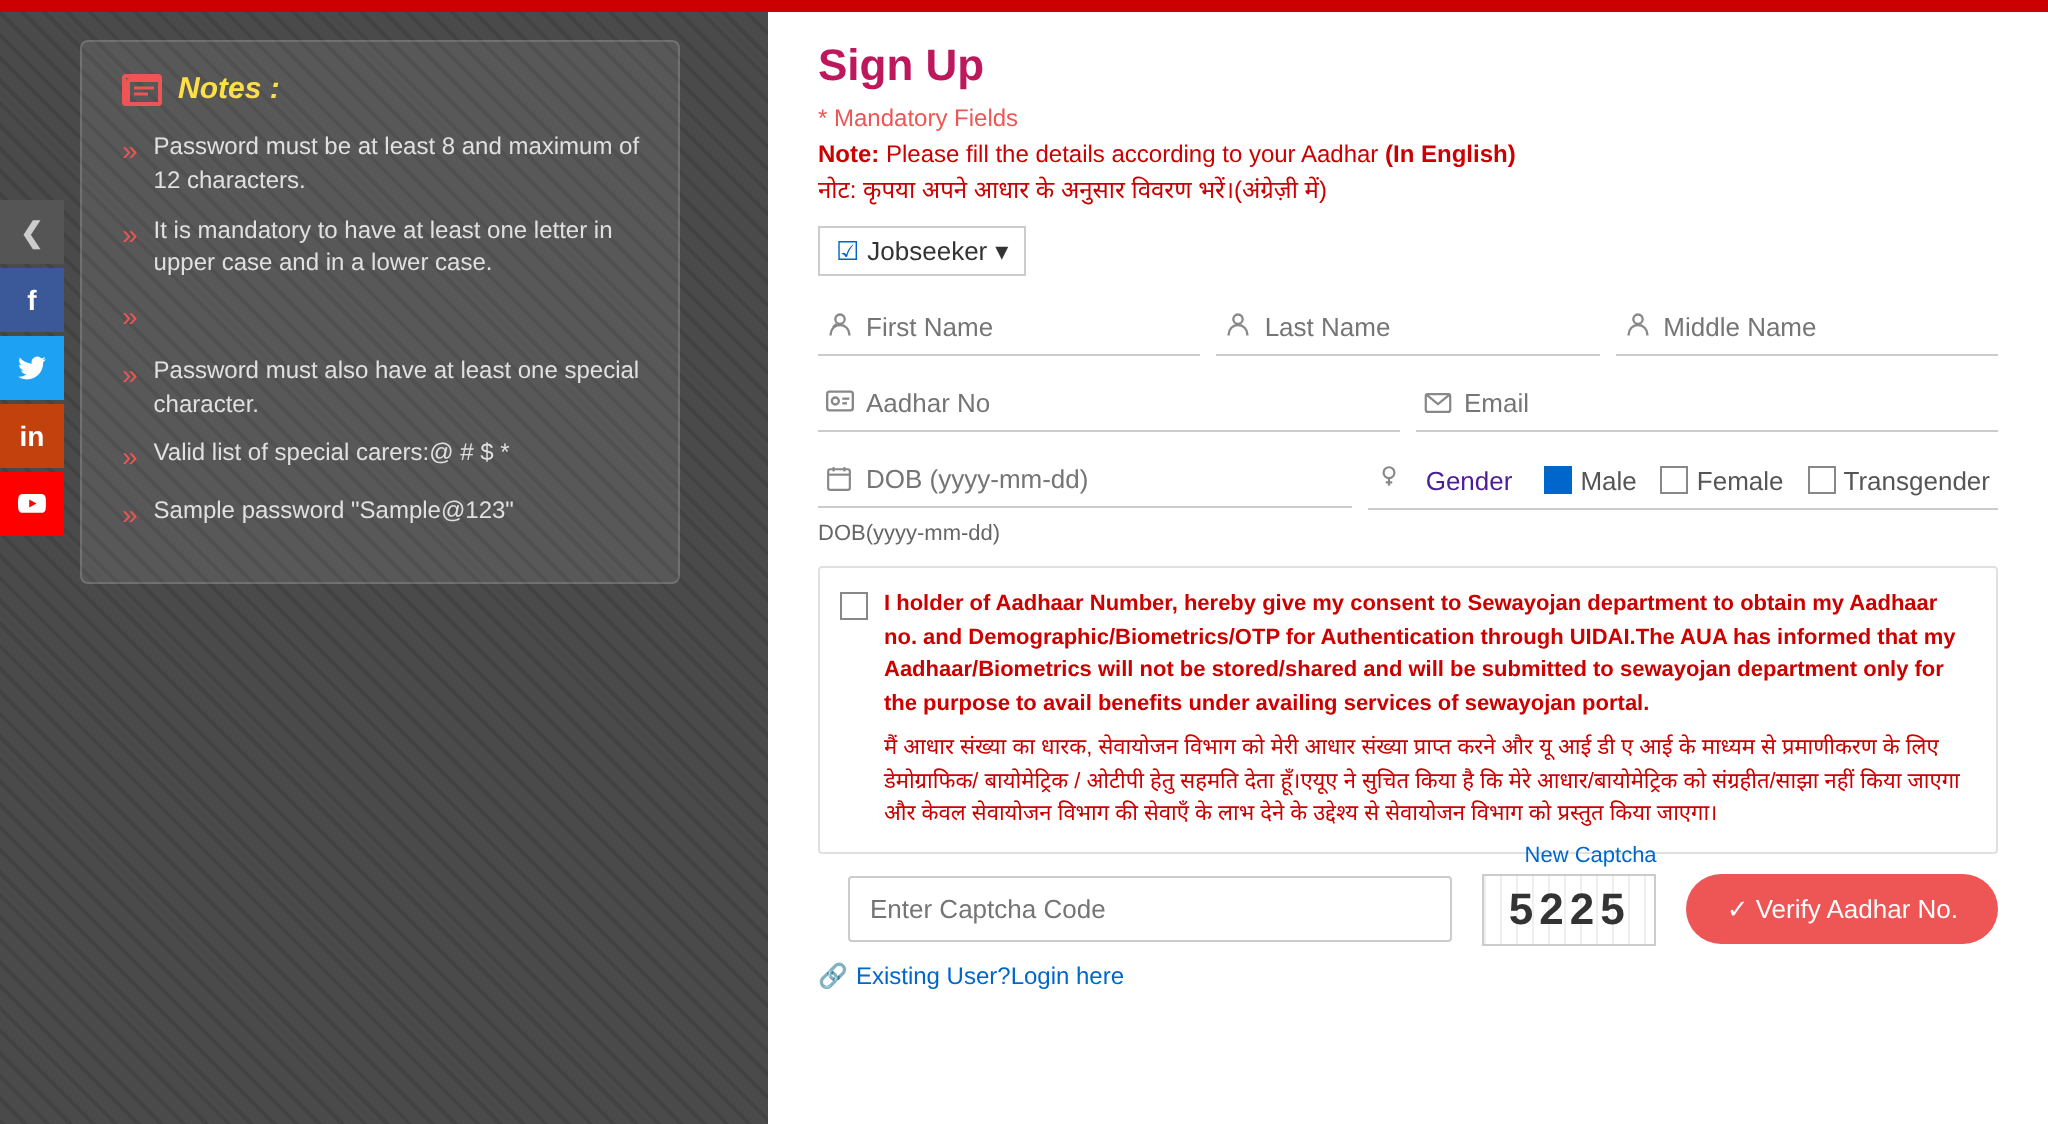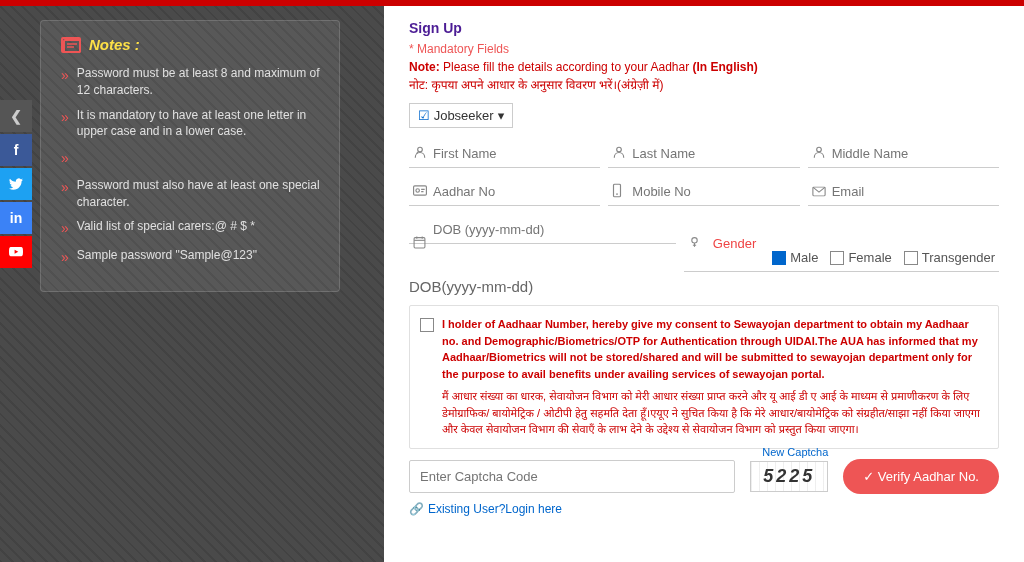--- a/index.html
+++ b/index.html
@@ -55,21 +55,21 @@
       color: white;
       font-size: 14px;
       font-weight: bold;
       cursor: pointer;
       border: none;
       margin-bottom: 2px;
     }
     .social-btn.arrow { background: #555; color: #ccc; }
     .social-btn.facebook { background: #3b5998; }
     .social-btn.twitter { background: #1da1f2; }
-    .social-btn.linkedin { background: #3b82f6; }
+    .social-btn.linkedin { background: #c2410c; }
     .social-btn.youtube { background: #ff0000; }
 
     
     .notes-panel {
       position: absolute;
       left: 40px;
       top: 20px;
       width: 300px;
       background: rgba(255,255,255,0.08);
       border: 1px solid rgba(255,255,255,0.15);
@@ -117,23 +117,23 @@
       right: 0;
       top: 0;
       width: 640px;
       height: 562px;
       background: white;
       padding: 20px 25px;
       overflow-y: auto;
     }
 
     .form-title {
-      font-size: 14px;
-      font-weight: bold;
-      color: #4c1d95;
+      font-size: 22px;
+      font-weight: bold;
+      color: #be185d;
       margin-bottom: 6px;
     }
     .mandatory-text {
       font-size: 12px;
       color: #e55;
       margin-bottom: 4px;
     }
     .note-text {
       font-size: 12px;
       color: #cc0000;
@@ -203,48 +203,47 @@
     .gender-row {
       display: flex;
       align-items: center;
       gap: 12px;
       border-bottom: 1px solid #ccc;
       padding: 6px 4px;
       flex: 1;
     }
     .gender-label-text {
       font-size: 13px;
-      color: #ef4444;
+      color: #4c1d95;
       margin-right: 4px;
     }
     .gender-option {
       display: flex;
       align-items: center;
       gap: 4px;
       font-size: 13px;
       color: #555;
-      margin-top: 28px;
     }
     .checkbox-blue {
       width: 14px;
       height: 14px;
       background: #0066cc;
       display: inline-block;
       flex-shrink: 0;
     }
     .checkbox-empty {
       width: 14px;
       height: 14px;
       border: 1px solid #888;
       display: inline-block;
       flex-shrink: 0;
     }
 
     .dob-hint {
-      font-size: 15px;
+      font-size: 11px;
       color: #666;
       margin-bottom: 6px;
       margin-top: -4px;
     }
 
     
     .consent-section {
       display: flex;
       align-items: flex-start;
       gap: 8px;
@@ -275,38 +274,38 @@
 
     
     .captcha-section {
       display: flex;
       align-items: center;
       gap: 15px;
       margin-top: 10px;
     }
     .captcha-input-wrap {
       flex: 1;
+      margin-left: 15px;
     }
     .captcha-input {
       width: 100%;
       border: 1px solid #ccc;
       padding: 8px 10px;
       font-size: 13px;
       border-radius: 2px;
       outline: none;
     }
     .captcha-image-wrap {
       position: relative;
     }
     .captcha-image {
       border: 1px solid #ccc;
       background: white;
       padding: 4px 12px;
-      font-size: 18px;
-      font-style: italic;
+      font-size: 22px;
       font-weight: bold;
       color: #333;
       letter-spacing: 3px;
       background: repeating-linear-gradient(
         90deg,
         rgba(200,200,200,0.3) 0px,
         rgba(200,200,200,0.3) 1px,
         transparent 1px,
         transparent 8px
       );
@@ -462,29 +461,20 @@
             <rect x="1" y="1" width="22" height="16" rx="2"></rect>
             <circle cx="8" cy="9" r="3"></circle>
             <line x1="14" y1="7" x2="20" y2="7"></line>
             <line x1="14" y1="11" x2="18" y2="11"></line>
           </svg>
       </span>
       <input class="form-input" type="text" placeholder="Aadhar No" style="">
     </div>
     <div class="form-field">
       <span class="field-icon">
-        <svg width="10" height="14" viewBox="0 0 16 24" fill="none" stroke="#888" stroke-width="2">
-            <rect x="2" y="1" width="12" height="22" rx="2"></rect>
-            <line x1="8" y1="18" x2="8" y2="18" stroke-width="3" stroke-linecap="round"></line>
-          </svg>
-      </span>
-      <input class="form-input" type="text" placeholder="Mobile No" style="">
-    </div>
-    <div class="form-field">
-      <span class="field-icon">
         <svg width="14" height="10" viewBox="0 0 24 18" fill="none" stroke="#888" stroke-width="2">
             <rect x="1" y="1" width="22" height="16" rx="2"></rect>
             <polyline points="1,1 12,10 23,1"></polyline>
           </svg>
       </span>
       <input class="form-input" type="text" placeholder="Email" style="">
     </div>
   </div>
 
   <div class="form-row">

